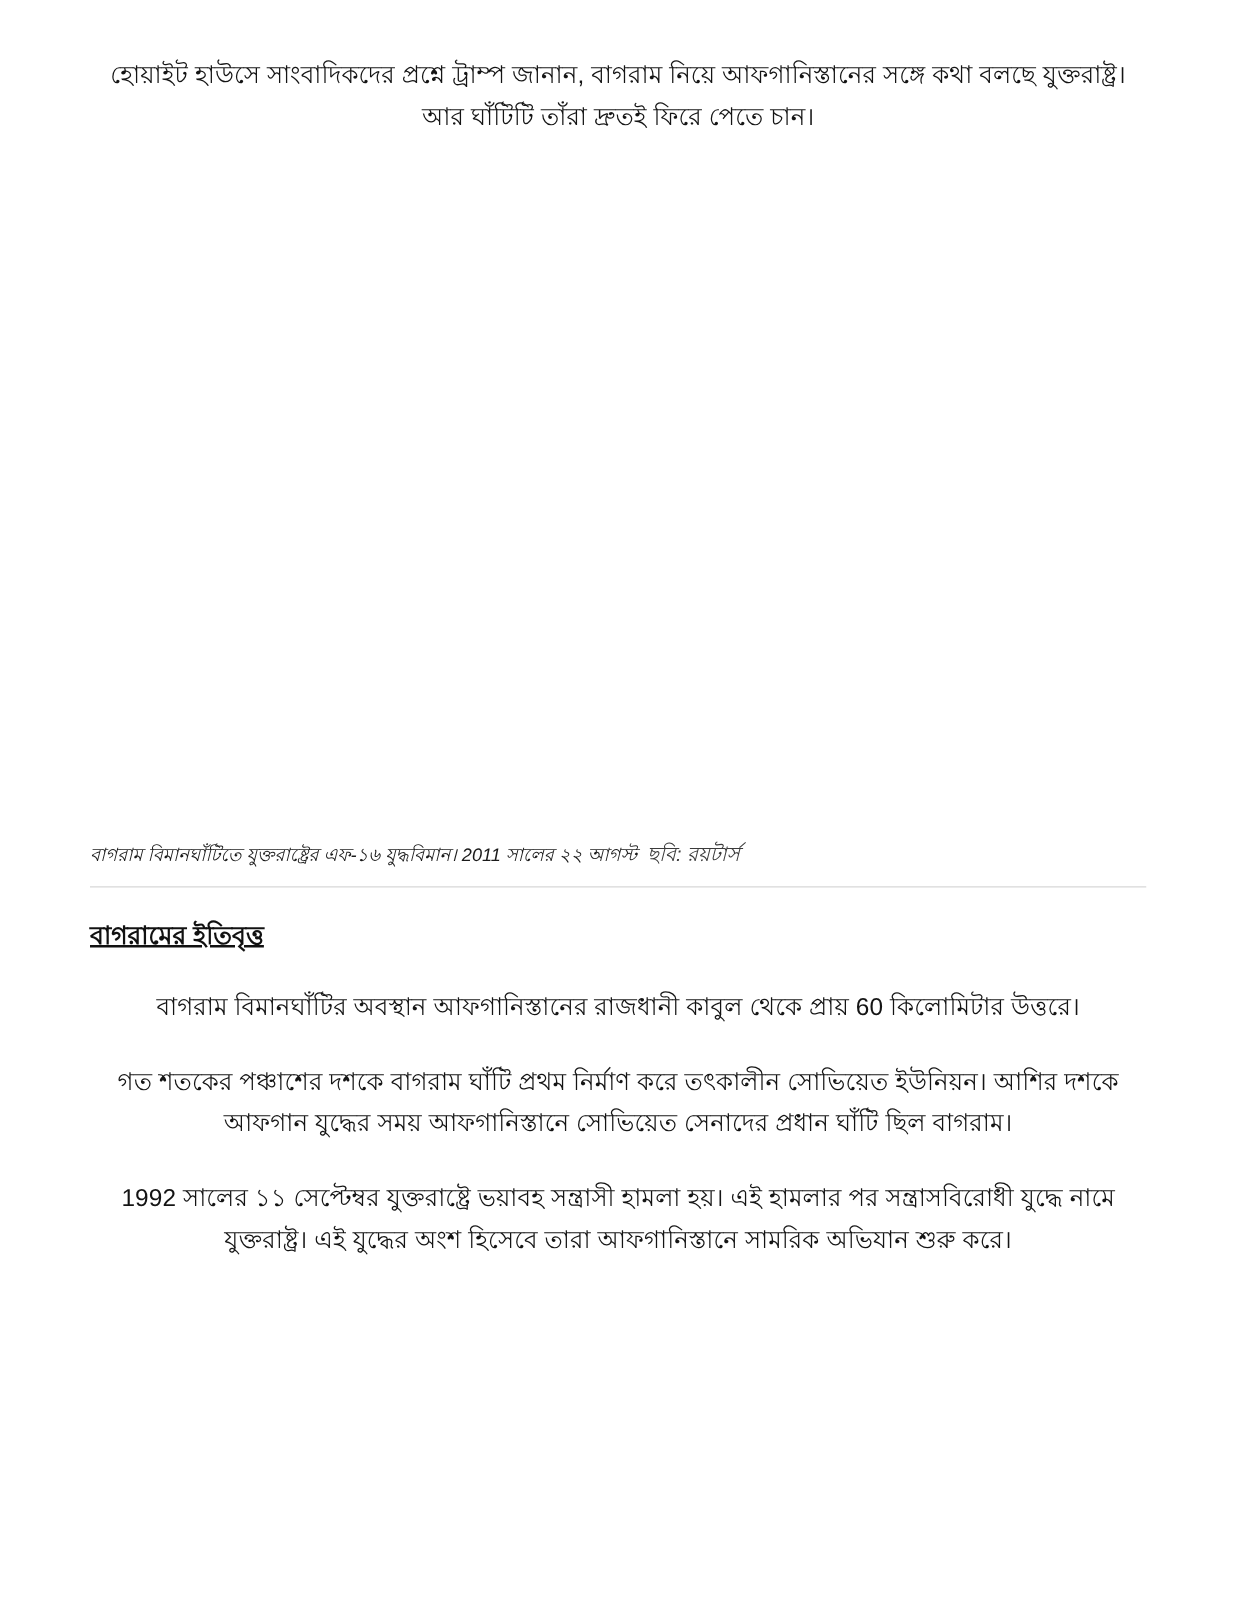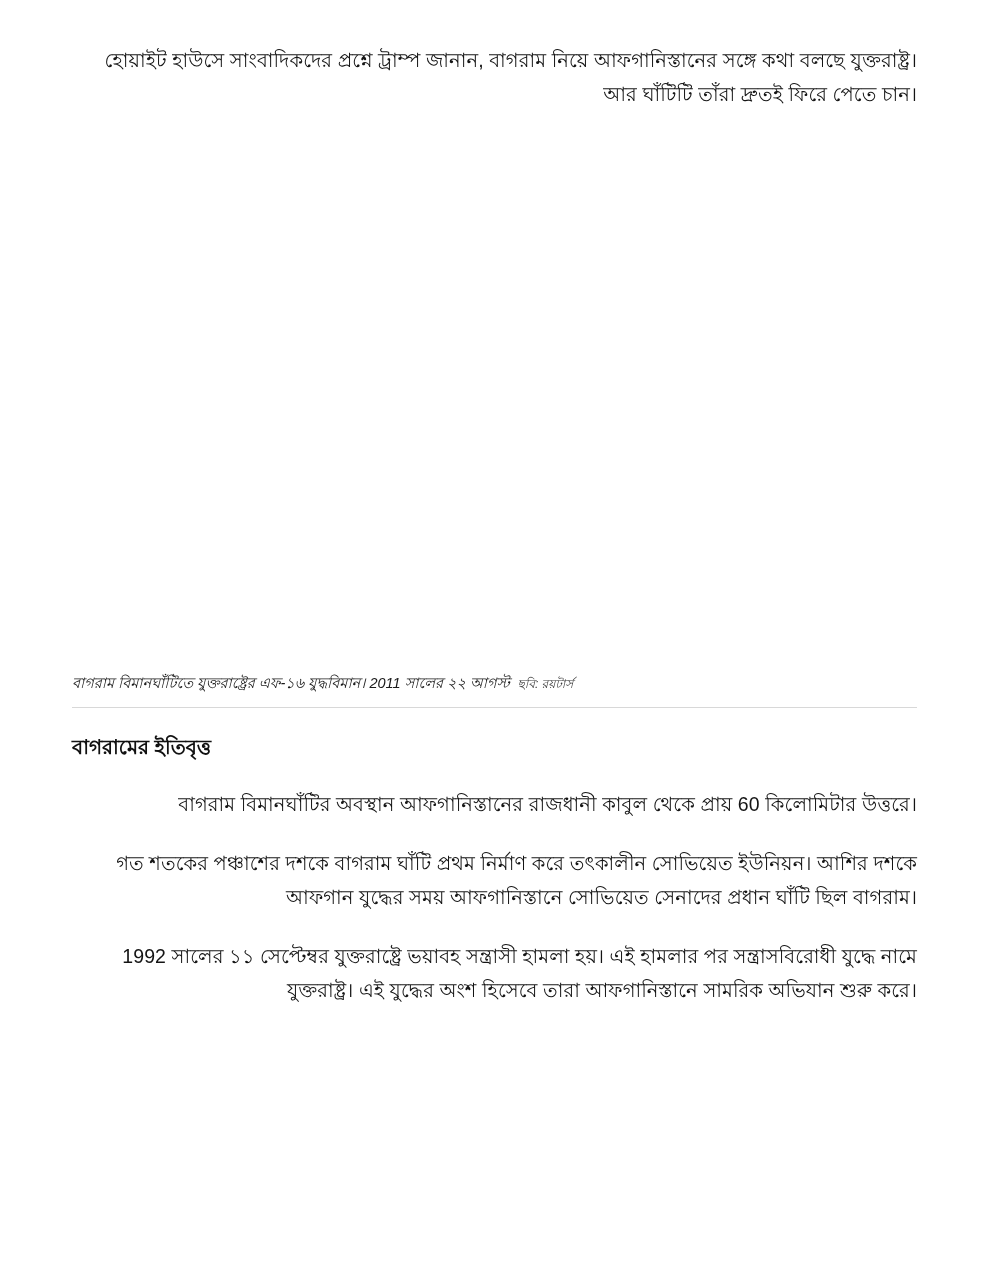--- a/index.html
+++ b/index.html
@@ -20,52 +20,53 @@
     height: 1280px;
     box-sizing: border-box;
     padding: 44px 72px 0 72px;
     position: relative;
   }
   .para {
     font-size: 19.5px;
     line-height: 1.72;
     color: #141414;
     margin: 0 0 26px 0;
-    text-align: right;
+    text-align: center;
     letter-spacing: 0.1px;
   }
   .para.first {
     margin-bottom: 32px;
   }
   .media-gap {
     height: 530px;
   }
   .caption {
     font-size: 14.5px;
     line-height: 1.5;
     color: #1a1a1a;
     margin: 0 0 12px 0;
     font-style: italic;
   }
   .caption .credit {
-    font-size: 12px;
+    font-size: 16px;
     color: #3a3a3a;
     margin-left: 8px;
   }
   .divider {
     border: 0;
     border-top: 1px solid #d8d8d8;
     margin: 10px 0 24px 0;
   }
   .subhead {
     font-size: 20px;
     font-weight: bold;
     color: #111111;
     margin: 0 0 26px 0;
     line-height: 1.5;
+    text-decoration: underline;
   }
   .para.tight {
     margin-bottom: 26px;
   }
 </style>
 </head>
 <body>
 
 <div class="page">
 

